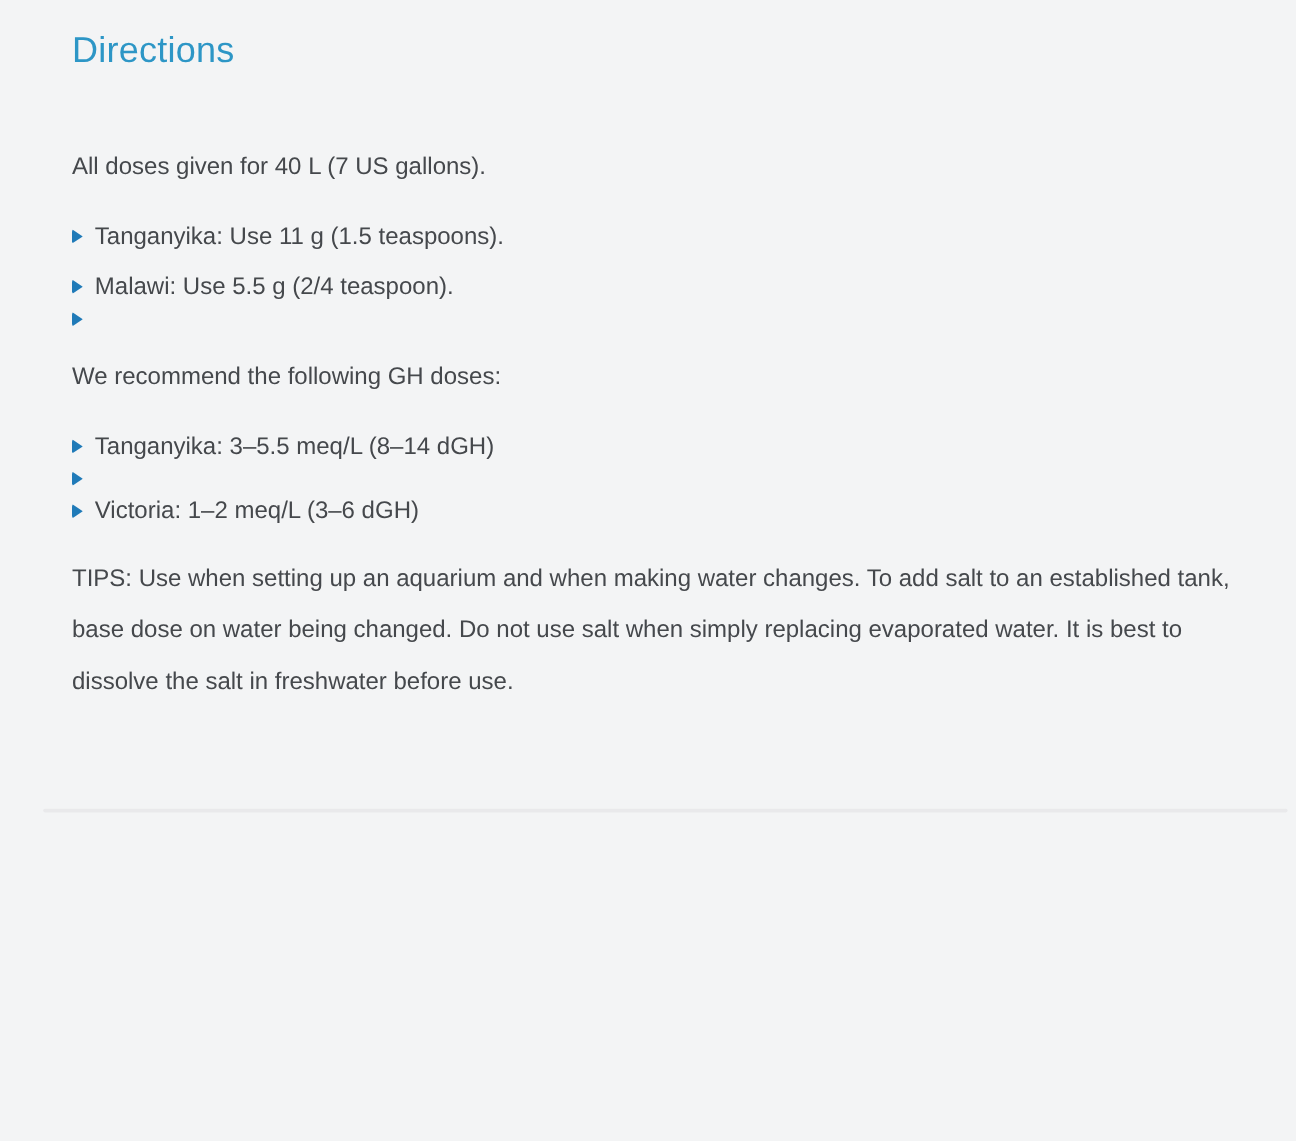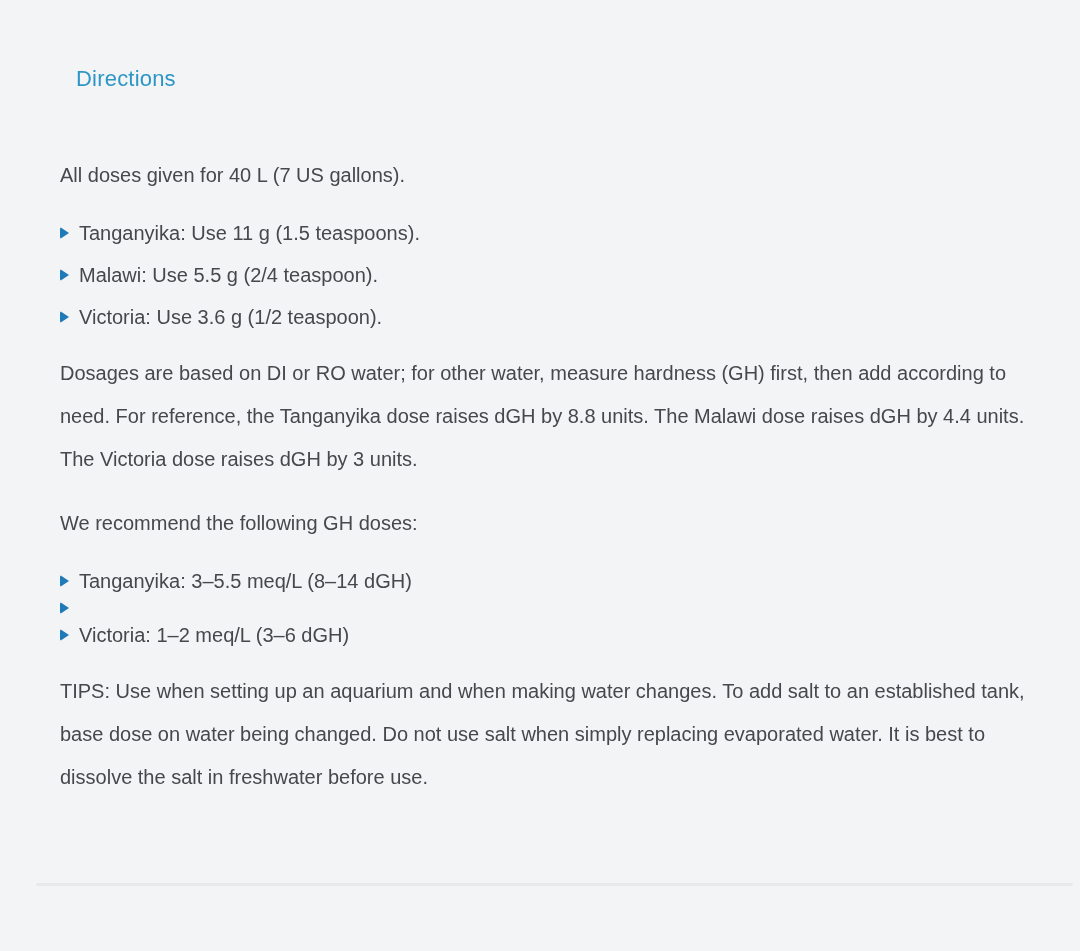--- a/index.html
+++ b/index.html
@@ -13,23 +13,23 @@
     overflow: hidden;
     font-family: "Liberation Sans", "DejaVu Sans", sans-serif;
     color: #45484c;
     font-size: 20px;
     -webkit-font-smoothing: antialiased;
   }
   .content {
     padding: 0 45px 0 60px;
   }
   .page-title {
-    margin: 16px;
-    padding-top: 44px;
-    font-size: 22px;
+    margin: 0;
+    padding-top: 24px;
+    font-size: 30px;
     line-height: 38px;
     font-weight: 400;
     color: #2d96c6;
     letter-spacing: 0.2px;
   }
   .intro {
     margin: 0;
     margin-top: 62px;
     line-height: 30px;
   }
@@ -87,25 +87,23 @@
     <li>
       <span class="tri"></span>
       <span>Tanganyika: Use 11 g (1.5 teaspoons).</span>
     </li>
     <li>
       <span class="tri"></span>
       <span>Malawi: Use 5.5 g (2/4 teaspoon).</span>
     </li>
     <li>
       <span class="tri"></span>
-      <span>Victoria: Use 3.6 g (1/2 teaspoon).</span>
     </li>
   </ul>
 
-  <p class="para">Dosages are based on DI or RO water; for other water, measure hardness (GH) first, then add according to need. For reference, the Tanganyika dose raises dGH by 8.8 units. The Malawi dose raises dGH by 4.4 units. The Victoria dose raises dGH by 3 units.</p>
 
   <p class="ranges-intro">We recommend the following GH doses:</p>
 
   <ul class="bullet-list">
     <li>
       <span class="tri"></span>
       <span>Tanganyika: 3–5.5 meq/L (8–14 dGH)</span>
     </li>
     <li>
       <span class="tri"></span>

